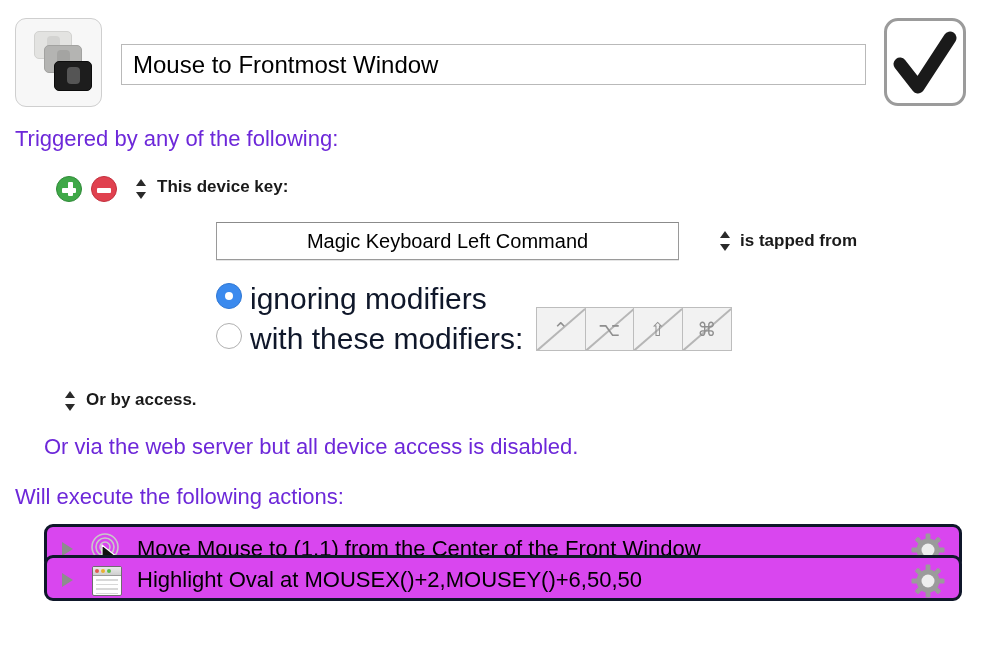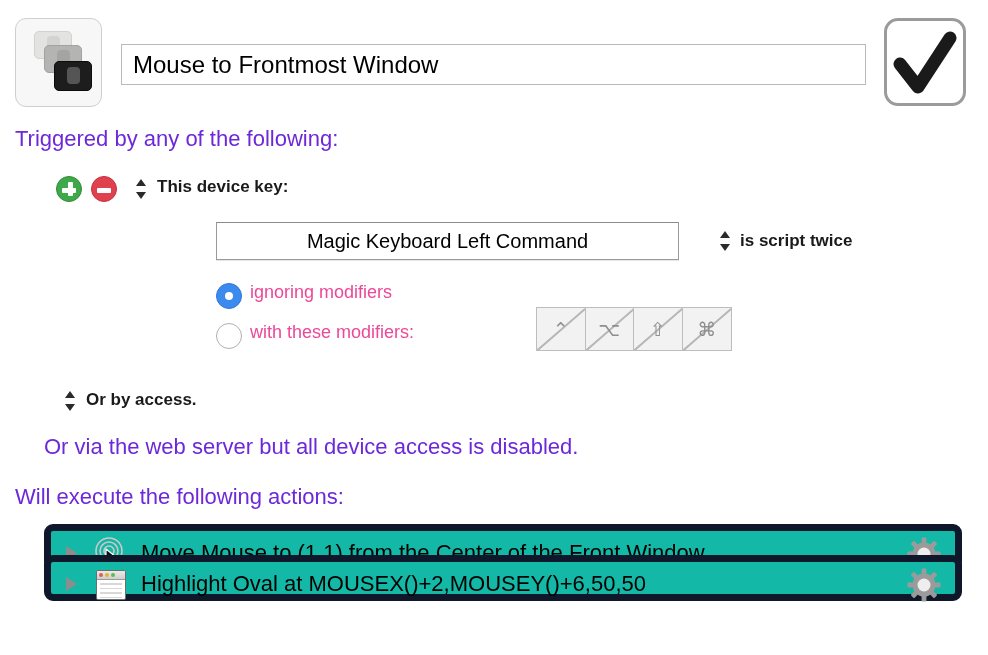--- a/index.html
+++ b/index.html
@@ -155,22 +155,22 @@
     content: "";
     position: absolute;
     left: 8px; top: 8px;
     width: 8px; height: 8px;
     border-radius: 50%;
     background: #ffffff;
   }
   .radio.off { background: #ffffff; border: 1.5px solid #b0b0b0; }
   .radio-text {
     position: absolute;
-    font-size: 18px;
-    color: #ec4899;
+    font-size: 30px;
+    color: #0f172a;
     white-space: nowrap;
   }
 
   
   .mods {
     position: absolute;
     left: 536px; top: 307px;
     width: 196px; height: 44px;
     display: flex;
     border: 1px solid #bdbdbd;
@@ -201,22 +201,22 @@
     transform-origin: left bottom;
   }
   .mod-cell .glyph { position: relative; z-index: 2; }
 
   
   .action-row {
     position: absolute;
     left: 44px;
     width: 918px;
     height: 46px;
-    background: #14b8a6;
-    border: 7px solid #0f172a;
+    background: #d946ef;
+    border: 3px solid #0f172a;
     border-radius: 9px;
     box-sizing: border-box;
   }
   .action-row.r1 { top: 524px; }
   .action-row.r2 { top: 555px; }
 
   .disclosure {
     position: absolute;
     left: 15px; top: 15px;
     width: 0; height: 0;
@@ -326,21 +326,21 @@
 
 <div class="device-popup">Magic Keyboard Left Command</div>
 
 <div class="chev" style="left:718px; top:229px;">
   <svg width="14" height="24" viewBox="0 0 14 24">
     <path d="M7 2 L12 9 L2 9 Z" fill="#2a2a2a"></path>
     <path d="M7 22 L12 15 L2 15 Z" fill="#2a2a2a"></path>
   </svg>
 </div>
 
-<div class="bold-label" style="left:740px; top:231px;">is script twice</div>
+<div class="bold-label" style="left:740px; top:231px;">is tapped from</div>
 
 <div class="radio on" style="left:216px; top:283px;"></div>
 <div class="radio-text" style="left:250px; top:282px;">ignoring modifiers</div>
 
 <div class="radio off" style="left:216px; top:323px;"></div>
 <div class="radio-text" style="left:250px; top:322px;">with these modifiers:</div>
 
 <div class="mods">
   <div class="mod-cell">
     <div class="slash"></div>

